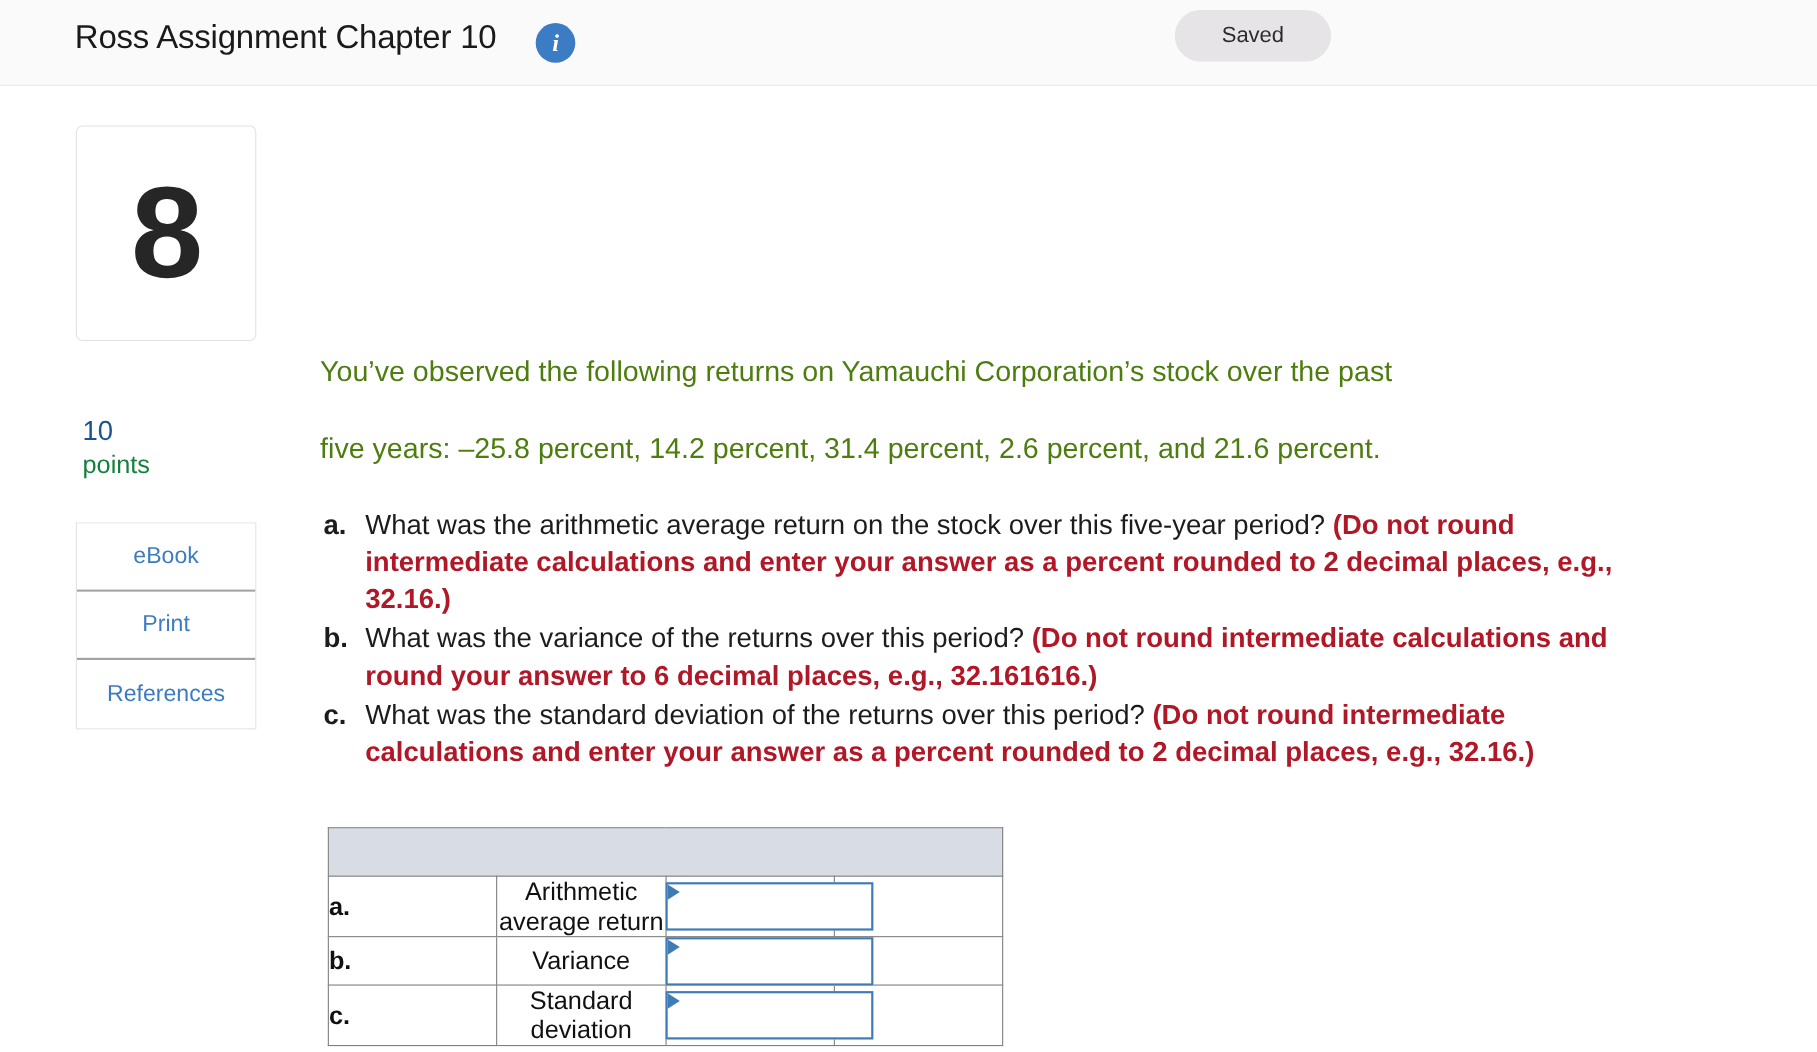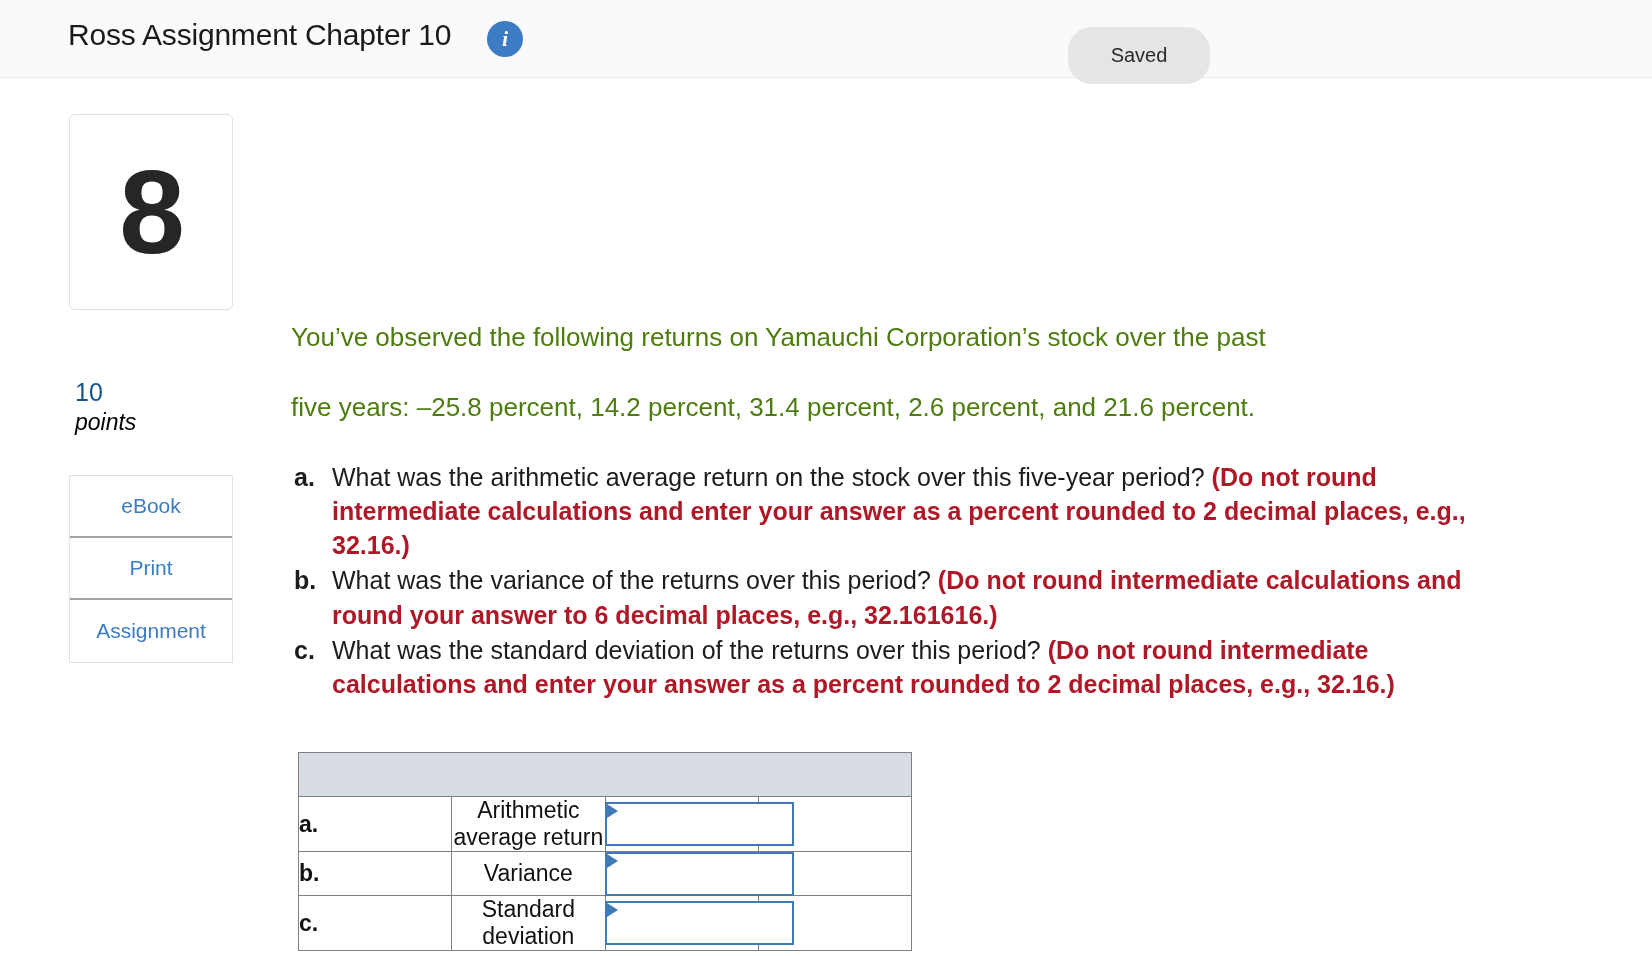--- a/index.html
+++ b/index.html
@@ -43,23 +43,23 @@
     font-family: "Liberation Serif", serif;
     display: flex;
     align-items: center;
     justify-content: center;
     cursor: pointer;
     line-height: 1;
   }
   .saved-badge {
     position: absolute;
     left: 1068px;
-    top: 27px;
+    top: 9px;
     width: 142px;
-    height: 57px;
+    height: 47px;
     border-radius: 24px;
     background: #e6e4e6;
     color: #2b2b2b;
     font-size: 20px;
     display: flex;
     align-items: center;
     justify-content: center;
   }
 
   
@@ -97,23 +97,22 @@
     margin-top: 67px;
     padding-left: 6px;
   }
   .points-value {
     font-size: 25px;
     color: #17548c;
     line-height: 1.22;
   }
   .points-label {
     font-size: 23px;
-    color: #000000;
+    color: #15803d;
     line-height: 1.22;
-    font-style: italic;
   }
   .action-box {
     margin-top: 39px;
     width: 164px;
     border: 1px solid #e2e2e2;
     background: #ffffff;
   }
   .action-item {
     height: 62px;
     display: flex;
@@ -264,21 +263,21 @@
     </div>
 
     <div class="points-wrap">
       <div class="points-value">10</div>
       <div class="points-label">points</div>
     </div>
 
     <div class="action-box">
       <div class="action-item">eBook</div>
       <div class="action-item">Print</div>
-      <div class="action-item">Assignment</div>
+      <div class="action-item">References</div>
     </div>
 
   </div>
 
   <div class="main-col">
 
     <div class="stem">
       <div>You’ve observed the following returns on Yamauchi Corporation’s stock over the past</div>
       <div class="stem-line2">five years: –25.8 percent, 14.2 percent, 31.4 percent, 2.6 percent, and 21.6 percent.</div>
     </div>

